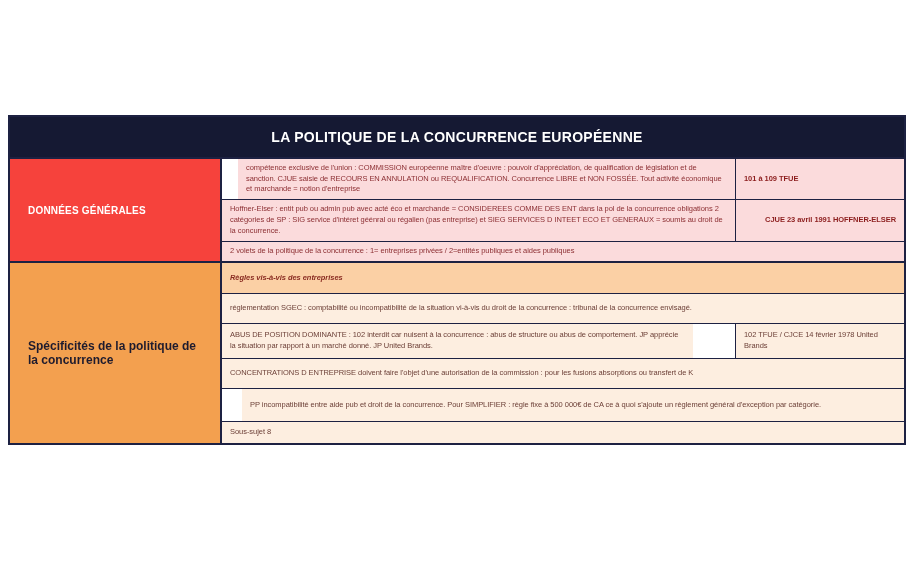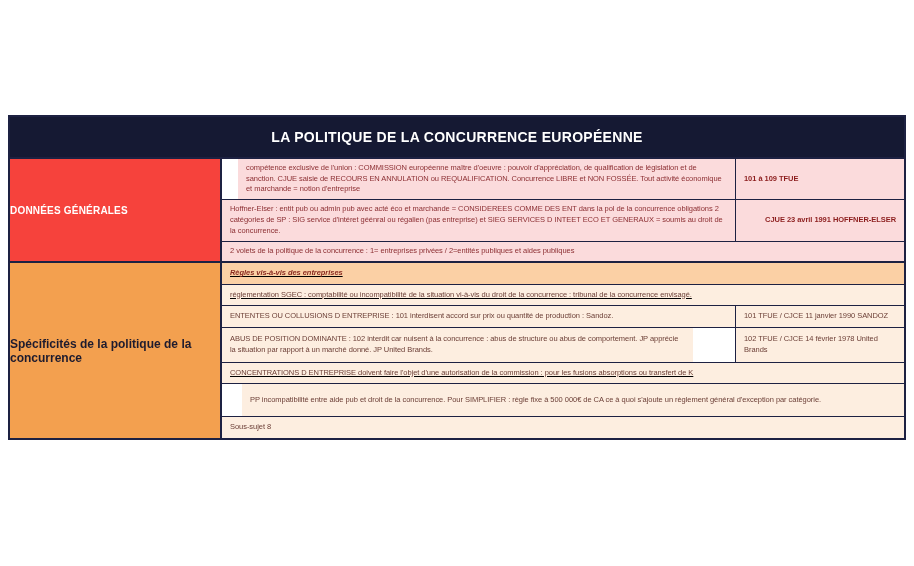--- a/index.html
+++ b/index.html
@@ -36,21 +36,21 @@
     display: flex;
     border-top: 2px solid #1d2142;
   }
   .label {
     width: 212px;
     flex: 0 0 212px;
     box-sizing: border-box;
     border-right: 2px solid #1d2142;
     display: flex;
     align-items: center;
-    padding: 4px 0;
+    padding: 4px 18px;
   }
   .label.red {
     background: #f6423c;
     color: #ffffff;
     font-weight: bold;
     font-size: 10px;
     letter-spacing: 0.2px;
   }
   .label.orange {
     background: #f3a04f;
@@ -82,21 +82,21 @@
     background: #fbd0a5;
     color: #8a2c22;
     font-weight: bold;
     font-style: italic;
   }
   .ref.bold { font-weight: bold; color: #8c1d1d; }
   .ref.right { justify-content: flex-end; text-align: right; }
   .h40 { height: 40px; margin-left: 16px; }
   .h42 { height: 42px; }
   .h20 { height: 20px; }
-  .h21 { height: 21px; text-decoration: underline; }
+  .h21 { height: 30px; }
   .h22 { height: 22px; }
   .h19 { height: 19px; }
   .h35 { height: 35px; gap: 42px; }
   .h33 { height: 33px; padding-left: 20px; }
 </style>
 </head>
 <body>
 
 <div class="page">
   <div class="table">
@@ -124,24 +124,20 @@
 
     <div class="section">
       <div class="label orange">Spécificités de la politique de la concurrence</div>
       <div class="rows">
         <div class="row h21">
           <div class="cell text subhead">Règles vis-à-vis des entreprises</div>
         </div>
         <div class="row h21">
           <div class="cell text cream">réglementation SGEC : comptabilité ou incompatibilité de la situation vi-à-vis du droit de la concurrence : tribunal de la concurrence envisagé.</div>
         </div>
-        <div class="row h22">
-          <div class="cell text cream">ENTENTES OU COLLUSIONS D ENTREPRISE : 101 interdisent accord sur prix ou quantité de production : Sandoz.</div>
-          <div class="cell ref cream">101 TFUE / CJCE 11 janvier 1990 SANDOZ</div>
-        </div>
         <div class="row h35">
           <div class="cell text cream">ABUS DE POSITION DOMINANTE : 102 interdit car nuisent à la concurrence : abus de structure ou abus de comportement. JP apprécie la situation par rapport à un marché donné. JP United Brands.</div>
           <div class="cell ref cream">102 TFUE / CJCE 14 février 1978 United Brands</div>
         </div>
         <div class="row h21">
           <div class="cell text cream">CONCENTRATIONS D ENTREPRISE doivent faire l'objet d'une autorisation de la commission : pour les fusions absorptions ou transfert de K</div>
         </div>
         <div class="row h33">
           <div class="cell text cream">PP incompatibilité entre aide pub et droit de la concurrence. Pour SIMPLIFIER : règle fixe à 500 000€ de CA ce à quoi s'ajoute un règlement général d'exception par catégorie.</div>
         </div>

